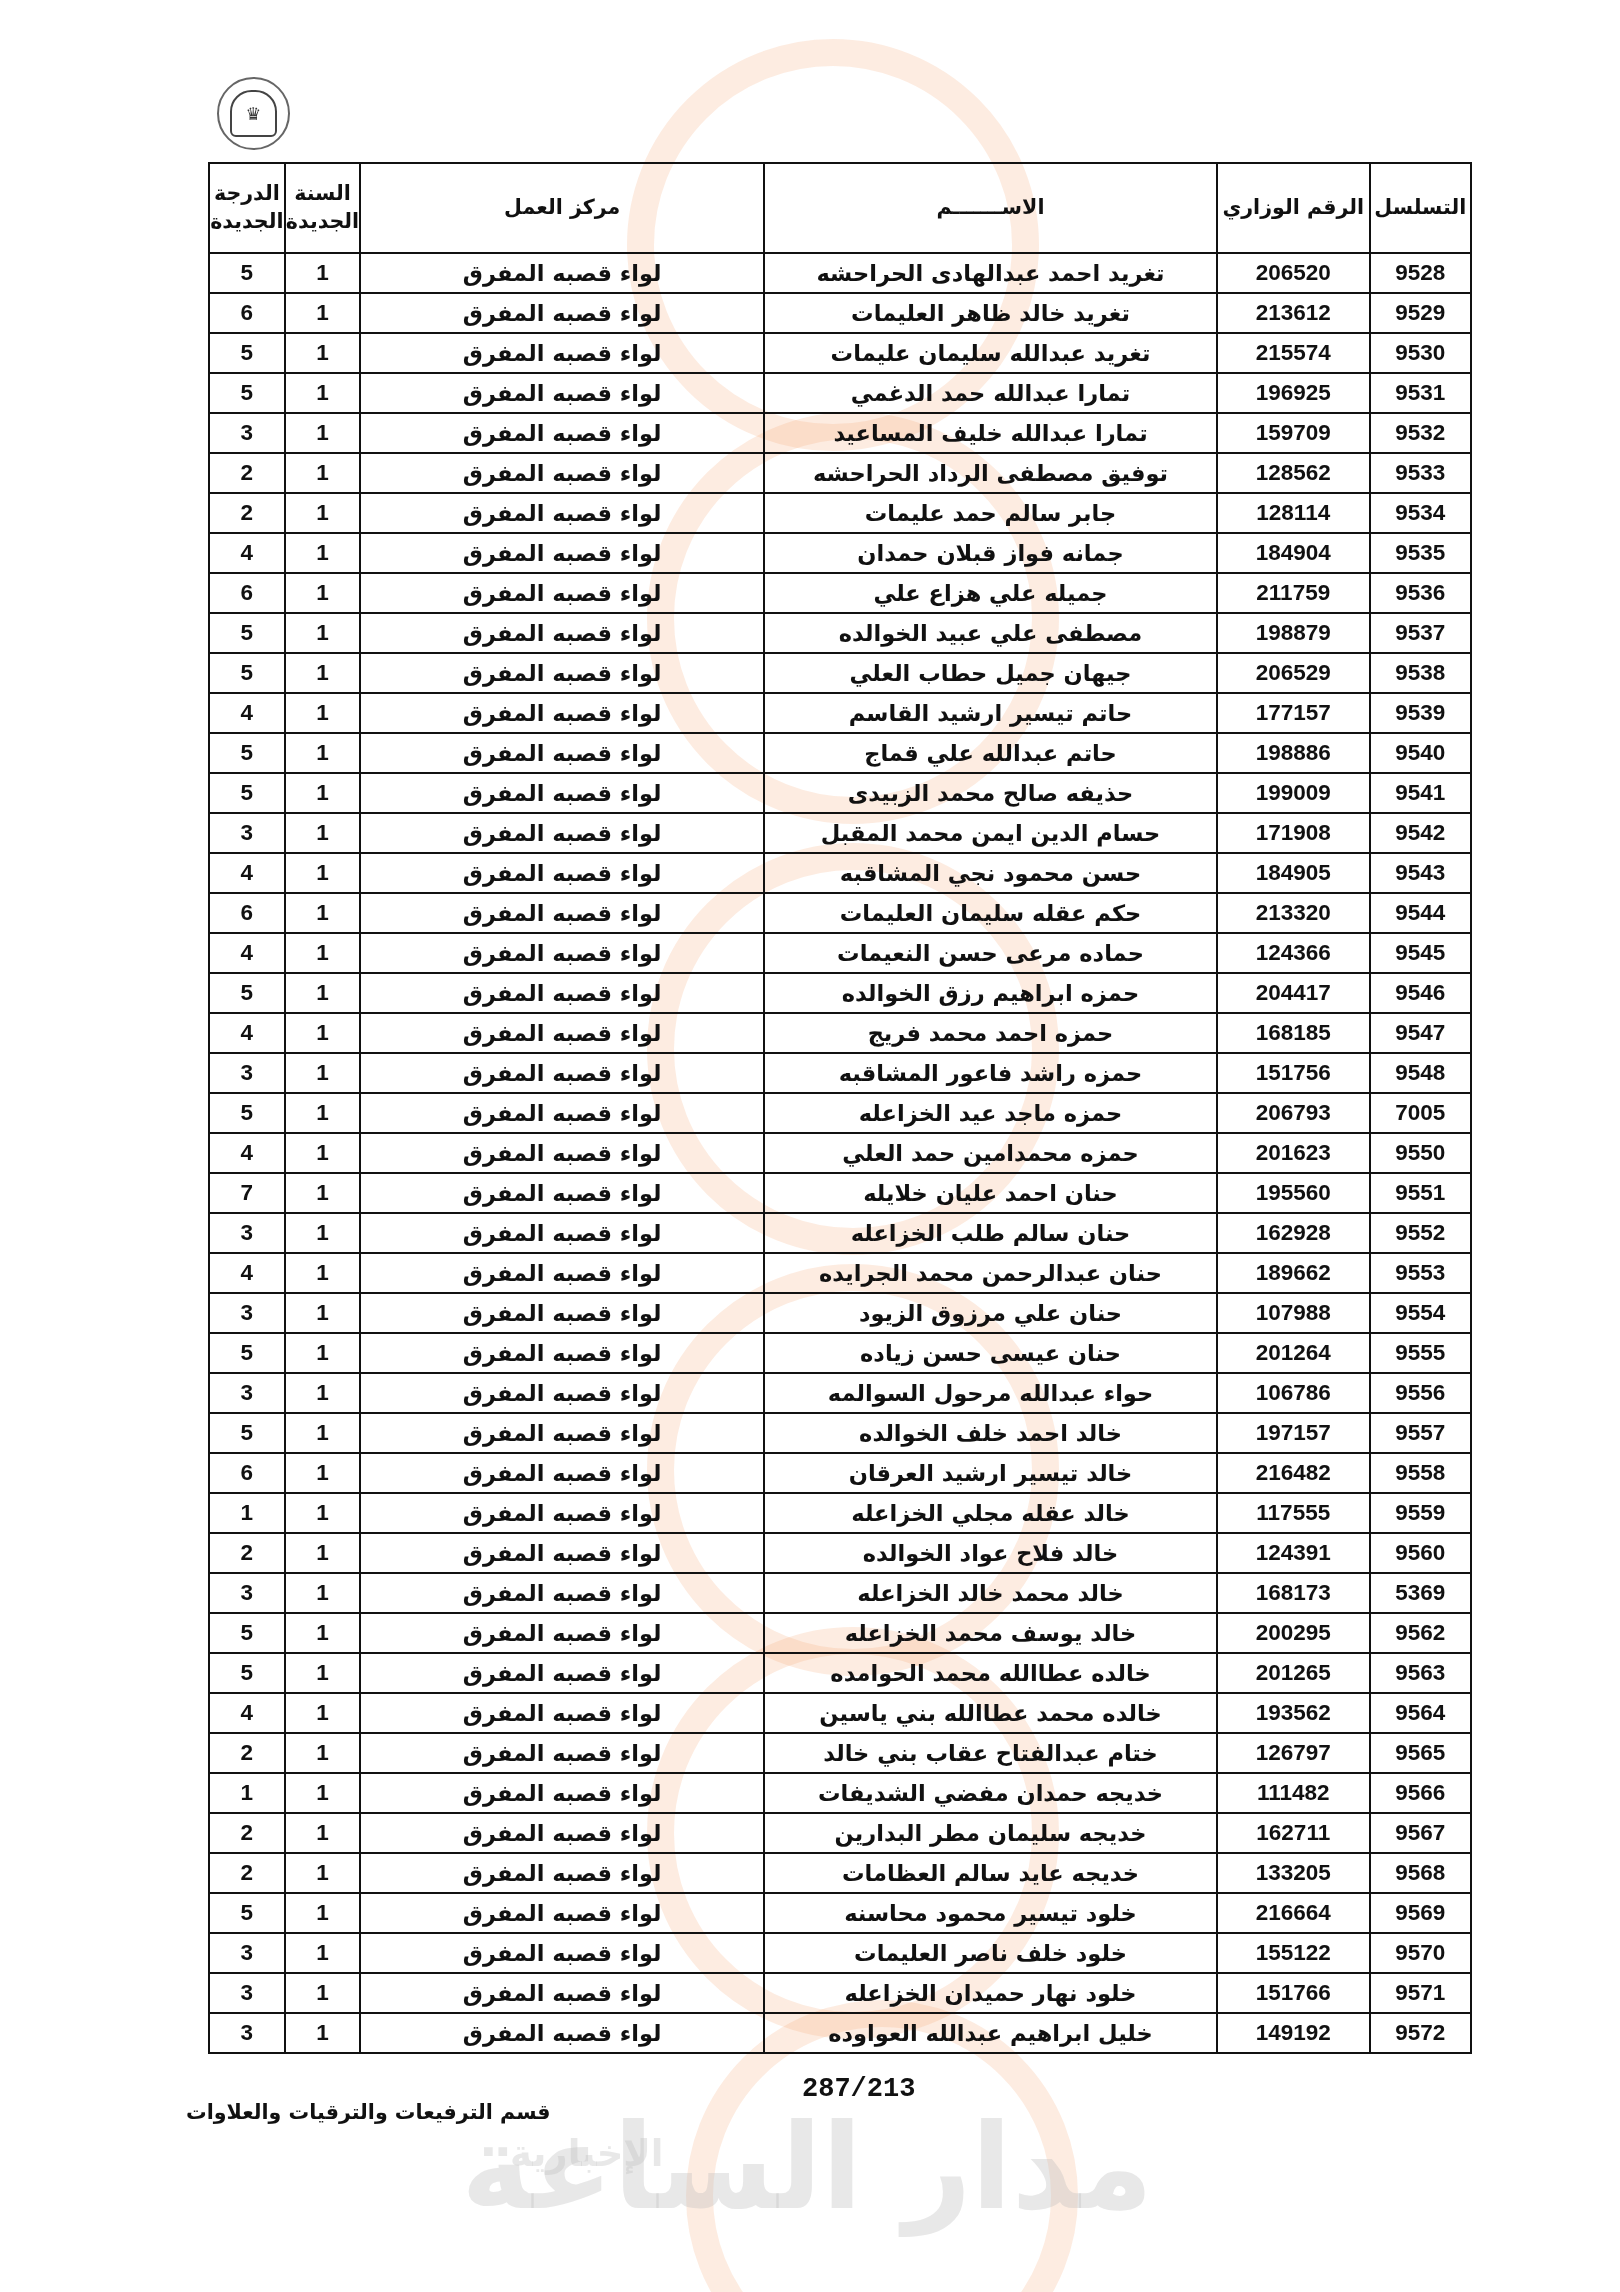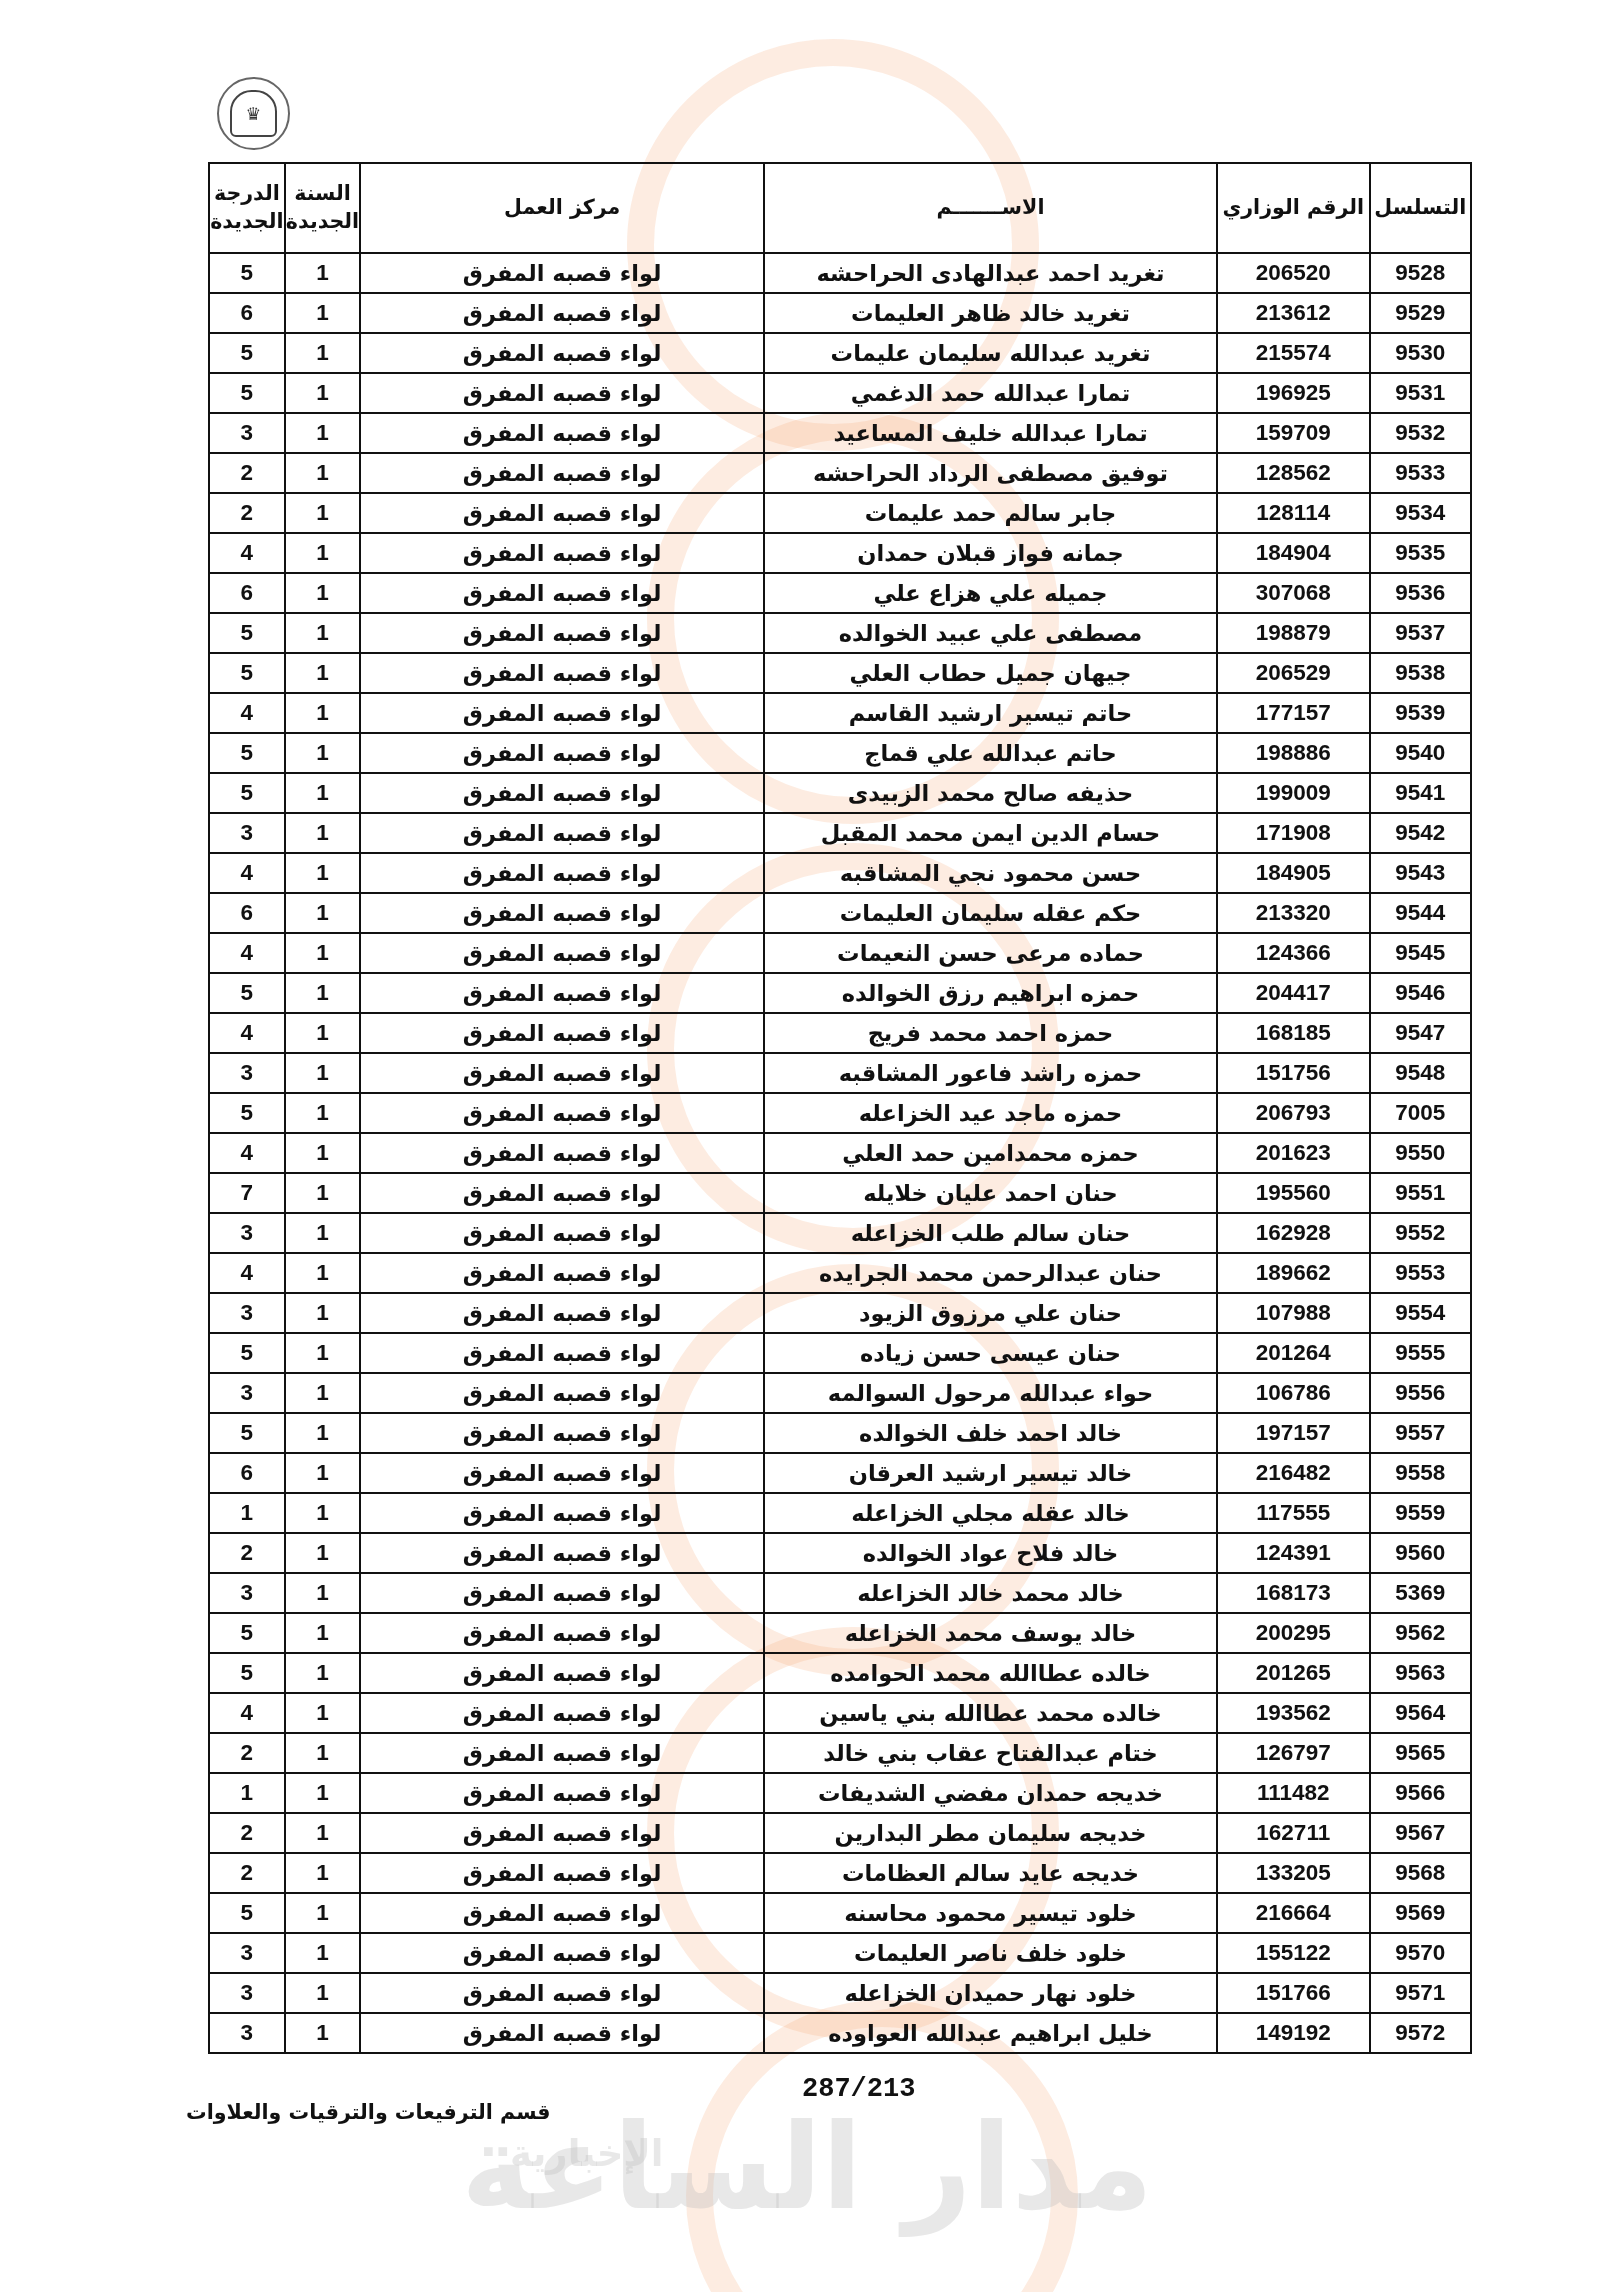--- a/index.html
+++ b/index.html
@@ -156,21 +156,21 @@
       <tr>
         <td class="num">9535</td>
         <td class="num">184904</td>
         <td class="name">جمانه فواز قبلان حمدان</td>
         <td class="center">لواء قصبه المفرق</td>
         <td class="num">1</td>
         <td class="num">4</td>
       </tr>
       <tr>
         <td class="num">9536</td>
-        <td class="num">307068</td>
+        <td class="num">211759</td>
         <td class="name">جميله علي هزاع علي</td>
         <td class="center">لواء قصبه المفرق</td>
         <td class="num">1</td>
         <td class="num">6</td>
       </tr>
       <tr>
         <td class="num">9537</td>
         <td class="num">198879</td>
         <td class="name">مصطفى علي عبيد الخوالده</td>
         <td class="center">لواء قصبه المفرق</td>

